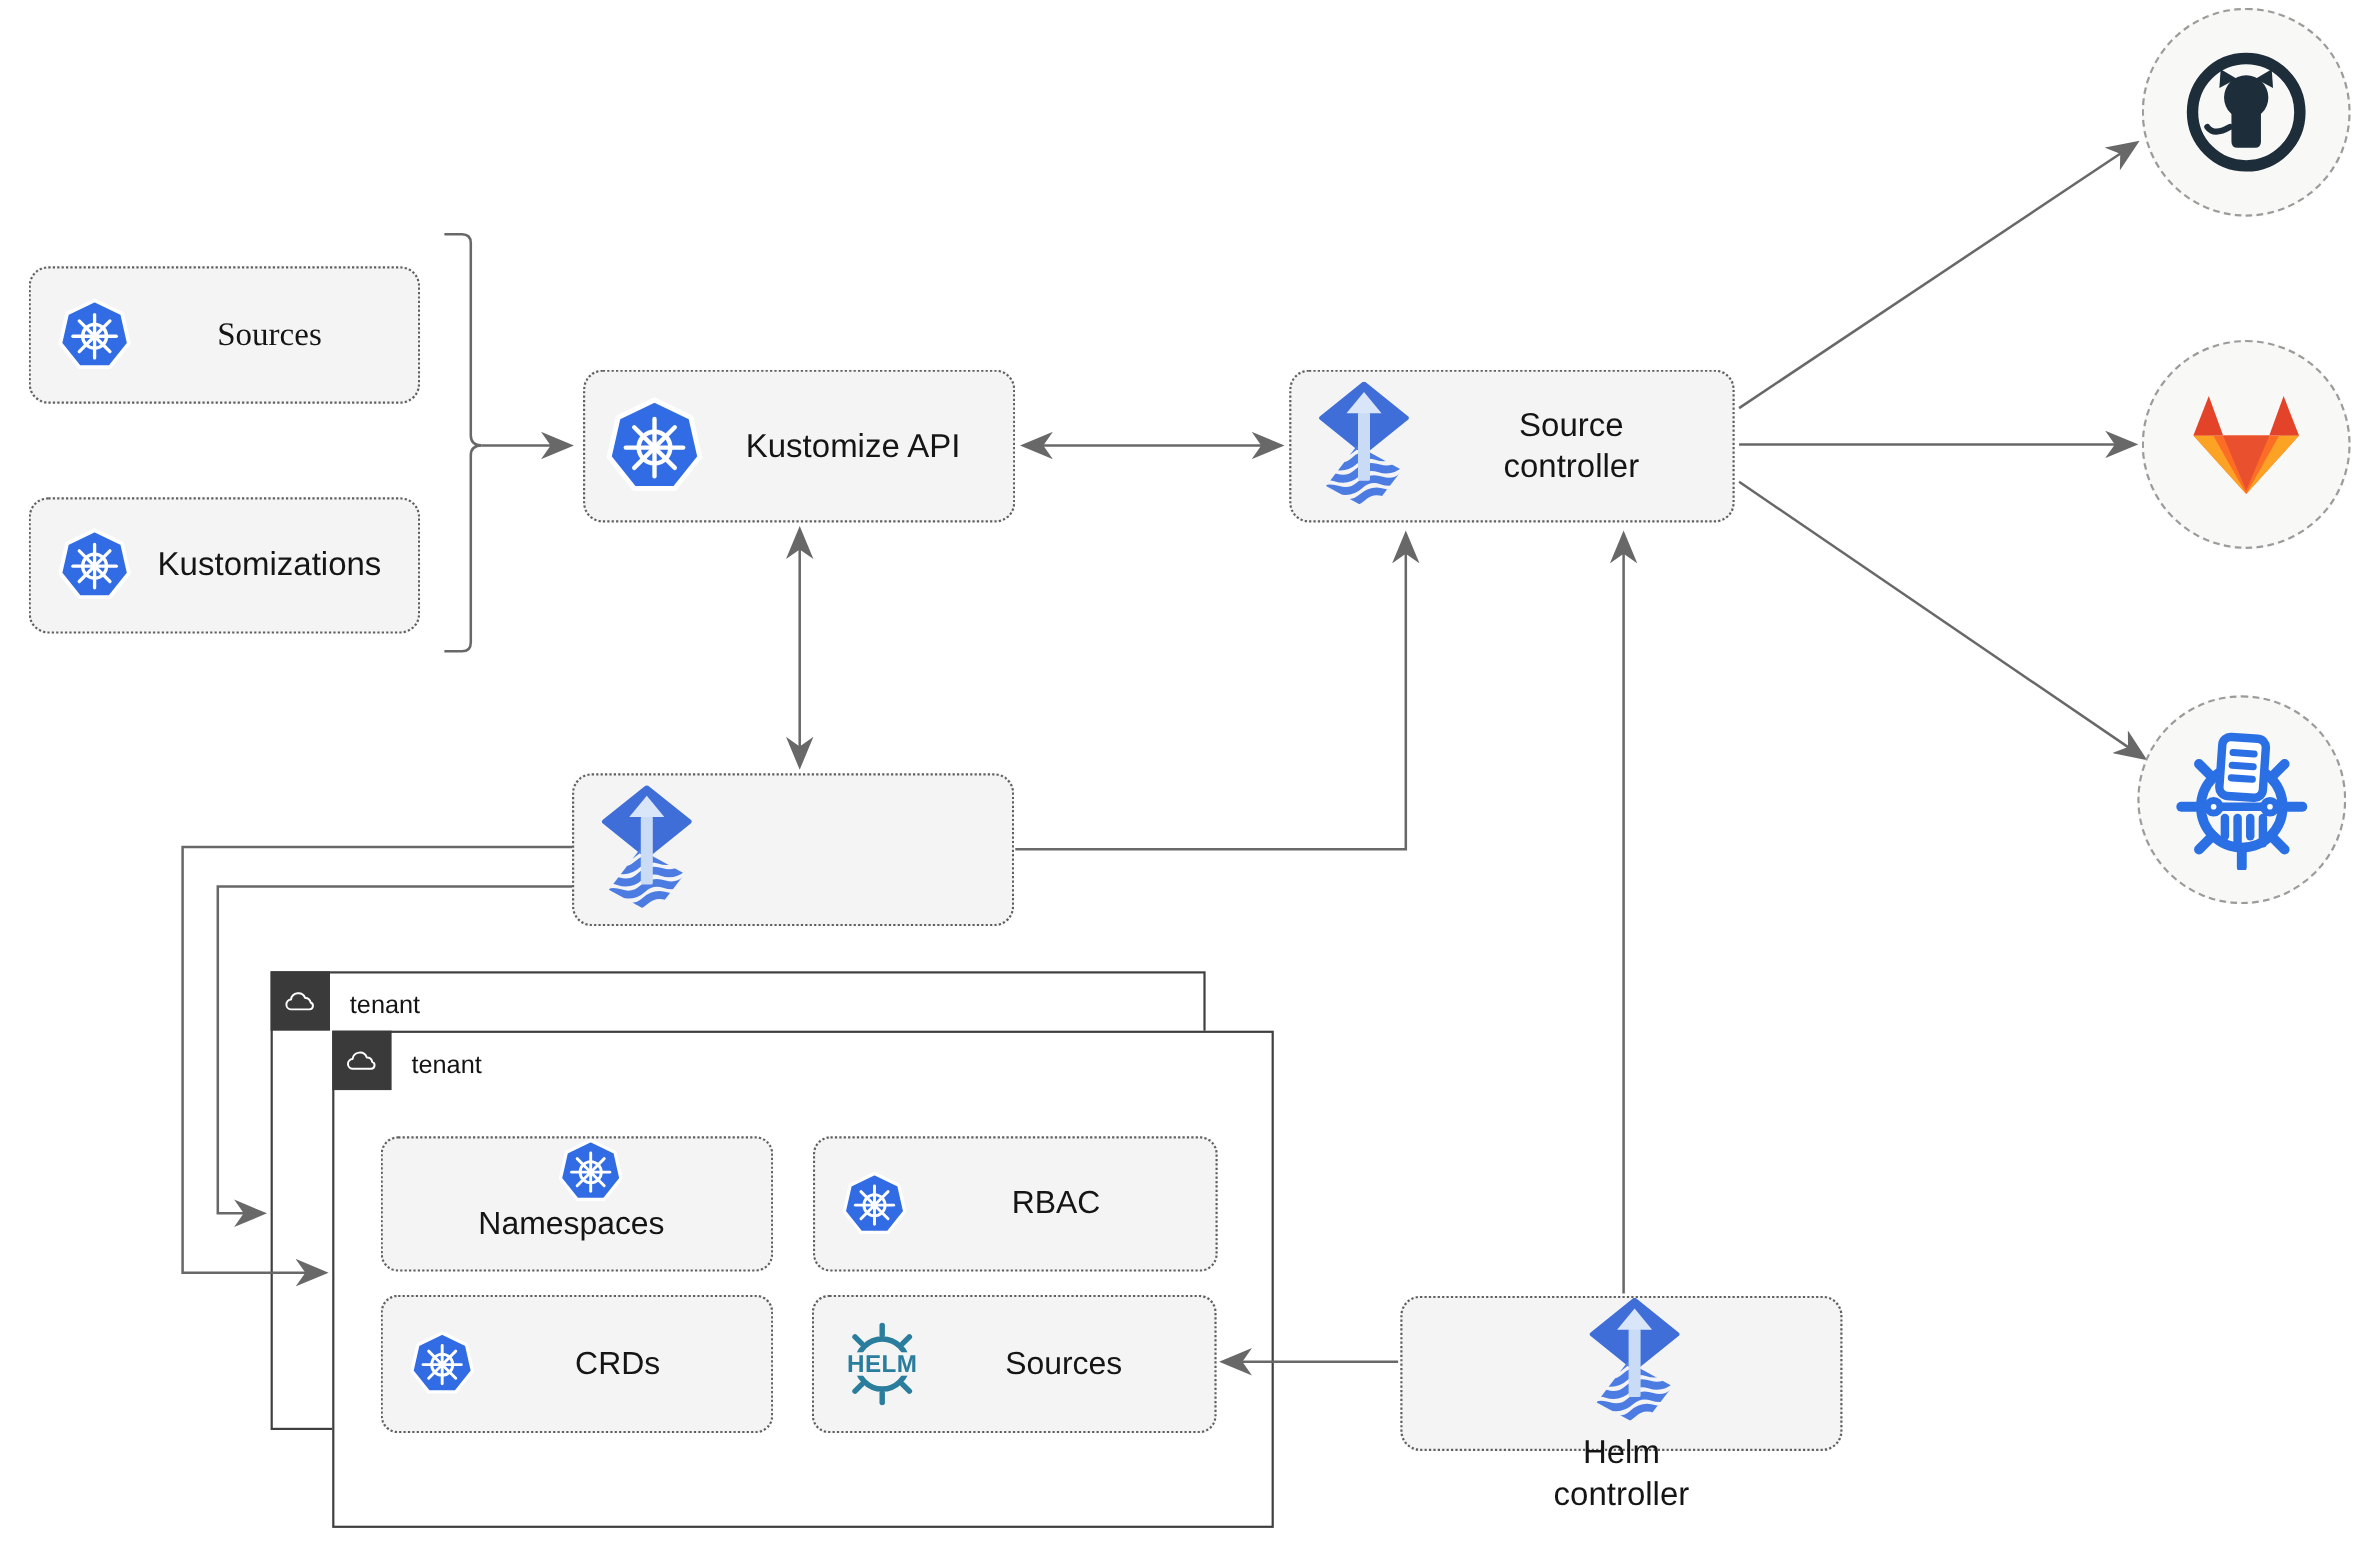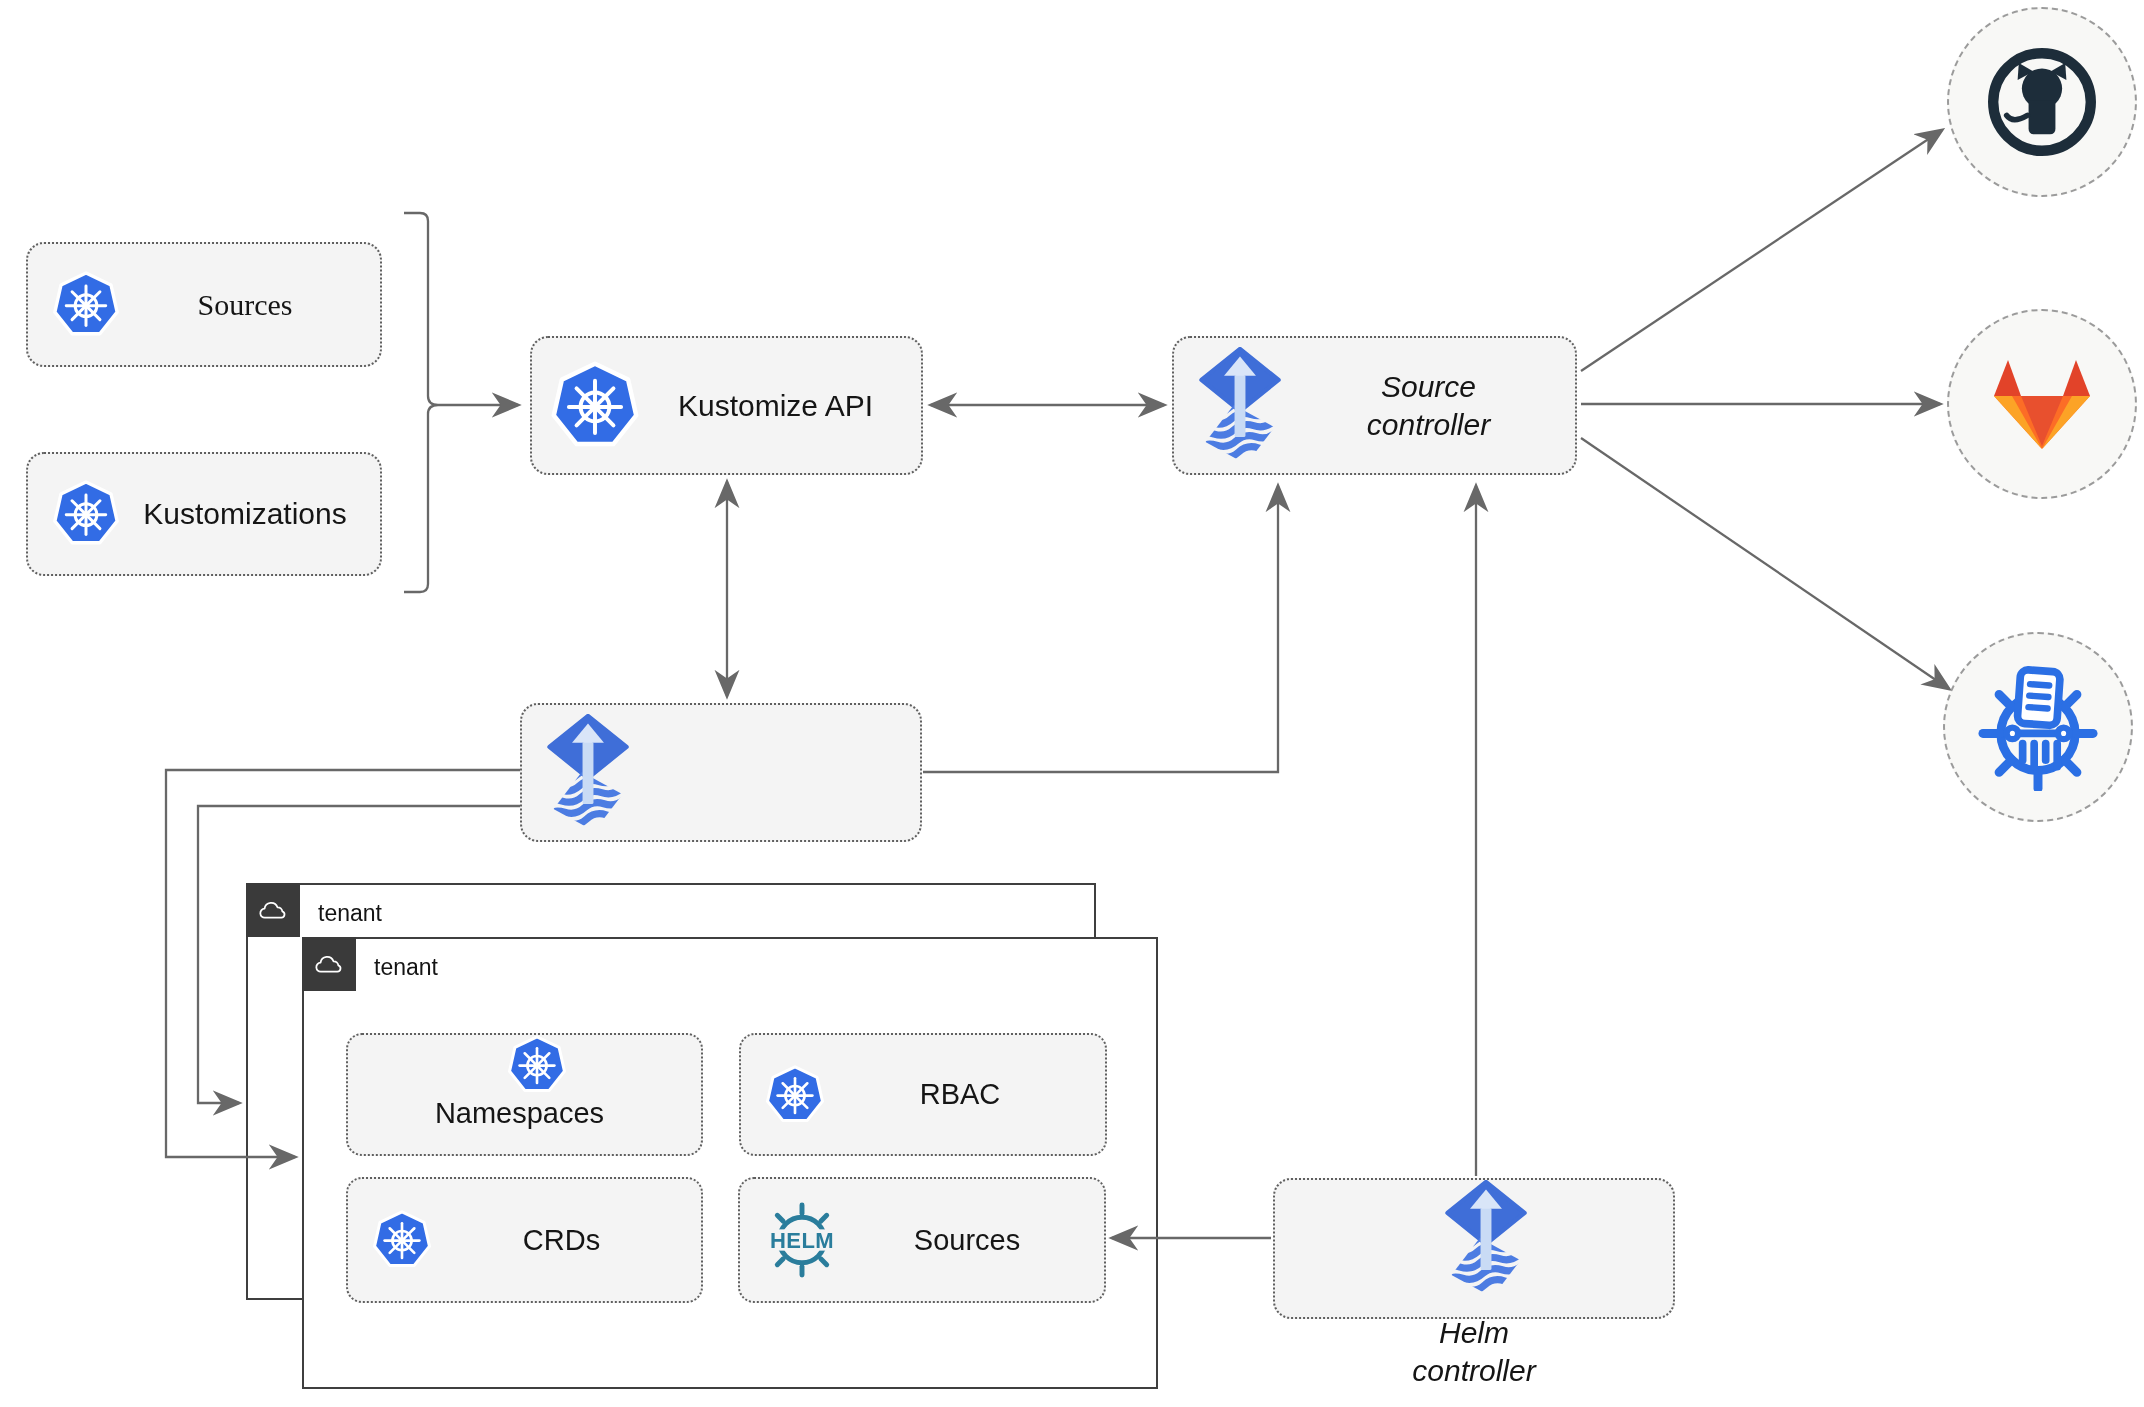--- a/index.html
+++ b/index.html
@@ -11,21 +11,21 @@
   .node{
     position:absolute;display:flex;align-items:center;
     background:#f4f4f4;border:2px dotted #5f5f5f;border-radius:18px;
     box-sizing:border-box;z-index:6;
   }
   .node .icon{flex:0 0 auto;margin-left:24px;}
   .node .lbl{
     flex:1;text-align:center;font-size:30px;color:#151515;
     line-height:1.25;padding-right:10px;
   }
-  .node .lbl.two{max-width:200px;margin:16px auto;padding-right:0;font-style:italic;}
+  .node .lbl.two{max-width:200px;margin:4px auto;padding-right:0;}
   .tenant{
     position:absolute;background:#ffffff;border:2px solid #3f3f3f;
     box-sizing:border-box;
   }
   .tenant.outer{z-index:2;}
   .tenant.inner{z-index:3;}
   .badge{
     position:absolute;top:-2px;left:-2px;width:54px;height:54px;
     background:#3a3a3a;display:flex;align-items:center;justify-content:center;
   }

